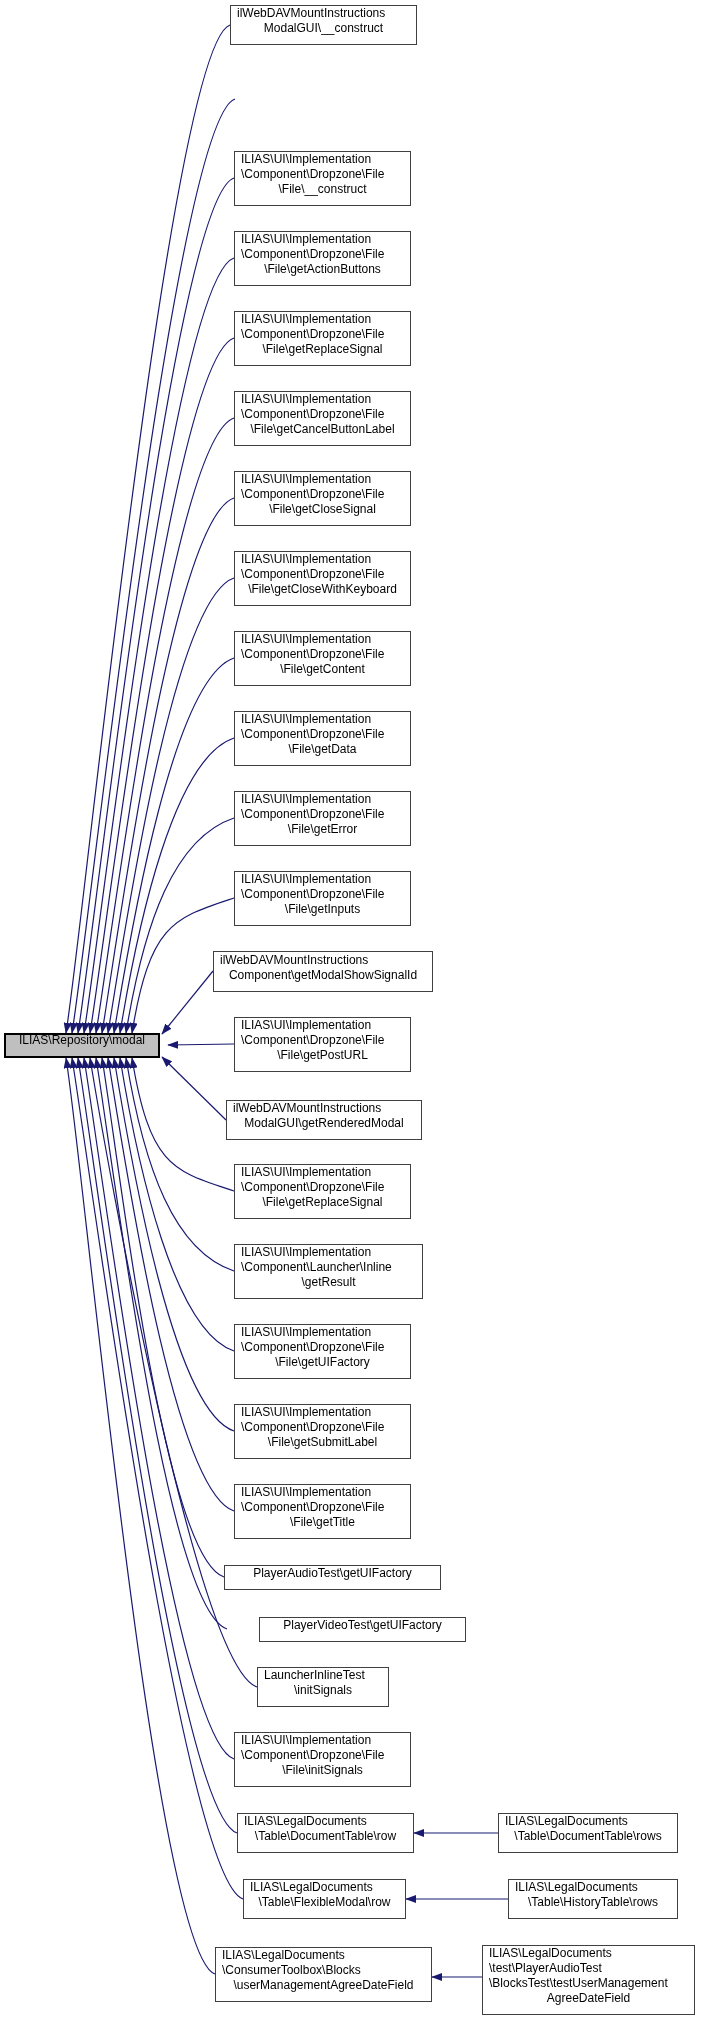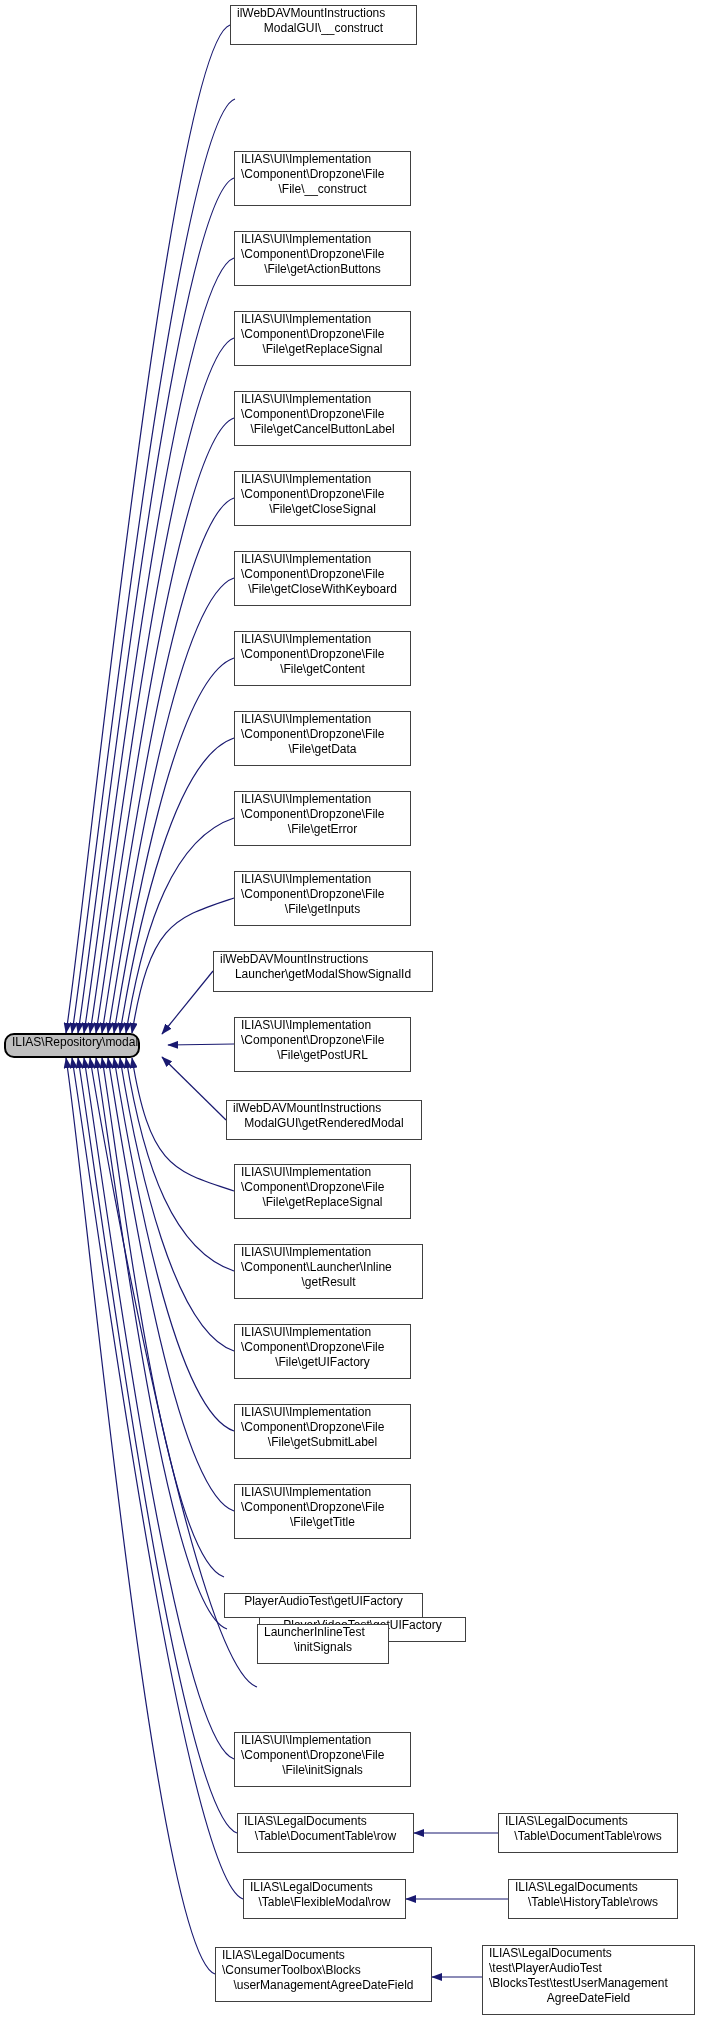--- a/index.html
+++ b/index.html
@@ -12,22 +12,22 @@
   }
   #edge-layer{position:absolute;left:0;top:0;z-index:1;}
   #node-layer{position:absolute;left:0;top:0;width:100%;height:100%;z-index:2;}
   .node{
     position:absolute;
     box-sizing:border-box;
     border:1.4px solid var(--node-border,#404040);
     background:var(--node-bg,#fff);
     color:var(--text,#000);
     font-size:12px;line-height:15px;
-    display:flex;flex-direction:column;justify-content:flex-start;
-    padding:0 6px;
+    display:flex;flex-direction:column;justify-content:flex-end;
+    padding:8px 6px;
   }
   .node .ln{white-space:nowrap;text-align:left;}
   .node .ln:last-child{text-align:center;}
   .node.center{
     background:var(--center-bg,#bfbfbf);
     border:2px solid var(--center-border,#000);
     z-index:3;
   }
   .edge{
     fill:none;
@@ -70,21 +70,21 @@
       <path d="M257,1687 C197,1667 108,1168 90,1058" class="edge" marker-end="url(#ah)"></path>
       <path d="M234,1759 C174,1739 102,1168 84,1058" class="edge" marker-end="url(#ah)"></path>
       <path d="M237,1833 C177,1813 96,1168 78,1058" class="edge" marker-end="url(#ah)"></path>
       <path d="M243,1899 C183,1879 90,1168 72,1058" class="edge" marker-end="url(#ah)"></path>
       <path d="M215,1974 C155,1954 84,1168 66,1058" class="edge" marker-end="url(#ah)"></path>
       <path d="M498,1833 L414,1833" class="edge" marker-end="url(#ah)"></path>
       <path d="M508,1899 L406,1899" class="edge" marker-end="url(#ah)"></path>
       <path d="M482,1977 L432,1977" class="edge" marker-end="url(#ah)"></path>
     </svg>
   <div id="node-layer">
-    <div class="node center" id="center-node" style="left: 4px; top: 1033px; width: 136px; height: 25px; border-radius: 10px;">
+    <div class="node center" id="center-node" style="left: 4px; top: 1033px; width: 156px; height: 25px;">
       <div class="ln">ILIAS\Repository\modal</div>
     </div>
   <div class="node" style="left: 230px; top: 5px; width: 187px; height: 40px;">
         <div class="ln">ilWebDAVMountInstructions</div>
         <div class="ln">ModalGUI\__construct</div>
       </div>
       <div class="node" style="left: 234px; top: 151px; width: 177px; height: 55px;">
         <div class="ln">ILIAS\UI\Implementation</div>
         <div class="ln">\Component\Dropzone\File</div>
         <div class="ln">\File\__construct</div>
@@ -129,21 +129,21 @@
         <div class="ln">\Component\Dropzone\File</div>
         <div class="ln">\File\getError</div>
       </div>
       <div class="node" style="left: 234px; top: 871px; width: 177px; height: 55px;">
         <div class="ln">ILIAS\UI\Implementation</div>
         <div class="ln">\Component\Dropzone\File</div>
         <div class="ln">\File\getInputs</div>
       </div>
       <div class="node" style="left: 213px; top: 951px; width: 220px; height: 41px;">
         <div class="ln">ilWebDAVMountInstructions</div>
-        <div class="ln">Launcher\getModalShowSignalId</div>
+        <div class="ln">Component\getModalShowSignalId</div>
       </div>
       <div class="node" style="left: 234px; top: 1017px; width: 177px; height: 55px;">
         <div class="ln">ILIAS\UI\Implementation</div>
         <div class="ln">\Component\Dropzone\File</div>
         <div class="ln">\File\getPostURL</div>
       </div>
       <div class="node" style="left: 226px; top: 1100px; width: 196px; height: 40px;">
         <div class="ln">ilWebDAVMountInstructions</div>
         <div class="ln">ModalGUI\getRenderedModal</div>
       </div>
@@ -165,27 +165,27 @@
       <div class="node" style="left: 234px; top: 1404px; width: 177px; height: 55px;">
         <div class="ln">ILIAS\UI\Implementation</div>
         <div class="ln">\Component\Dropzone\File</div>
         <div class="ln">\File\getSubmitLabel</div>
       </div>
       <div class="node" style="left: 234px; top: 1484px; width: 177px; height: 55px;">
         <div class="ln">ILIAS\UI\Implementation</div>
         <div class="ln">\Component\Dropzone\File</div>
         <div class="ln">\File\getTitle</div>
       </div>
-      <div class="node" style="left: 224px; top: 1565px; width: 199px; height: 25px; margin-top: 28px;">
+      <div class="node" style="left: 224px; top: 1565px; width: 217px; height: 25px;">
         <div class="ln">PlayerAudioTest\getUIFactory</div>
       </div>
       <div class="node" style="left: 227px; top: 1617px; width: 207px; height: 25px; margin-left: 32px;">
         <div class="ln">PlayerVideoTest\getUIFactory</div>
       </div>
-      <div class="node" style="left: 257px; top: 1624px; width: 132px; height: 40px;">
+      <div class="node" style="left: 257px; top: 1667px; width: 132px; height: 40px;">
         <div class="ln">LauncherInlineTest</div>
         <div class="ln">\initSignals</div>
       </div>
       <div class="node" style="left: 234px; top: 1732px; width: 177px; height: 55px;">
         <div class="ln">ILIAS\UI\Implementation</div>
         <div class="ln">\Component\Dropzone\File</div>
         <div class="ln">\File\initSignals</div>
       </div>
       <div class="node" style="left: 237px; top: 1813px; width: 177px; height: 40px;">
         <div class="ln">ILIAS\LegalDocuments</div>

